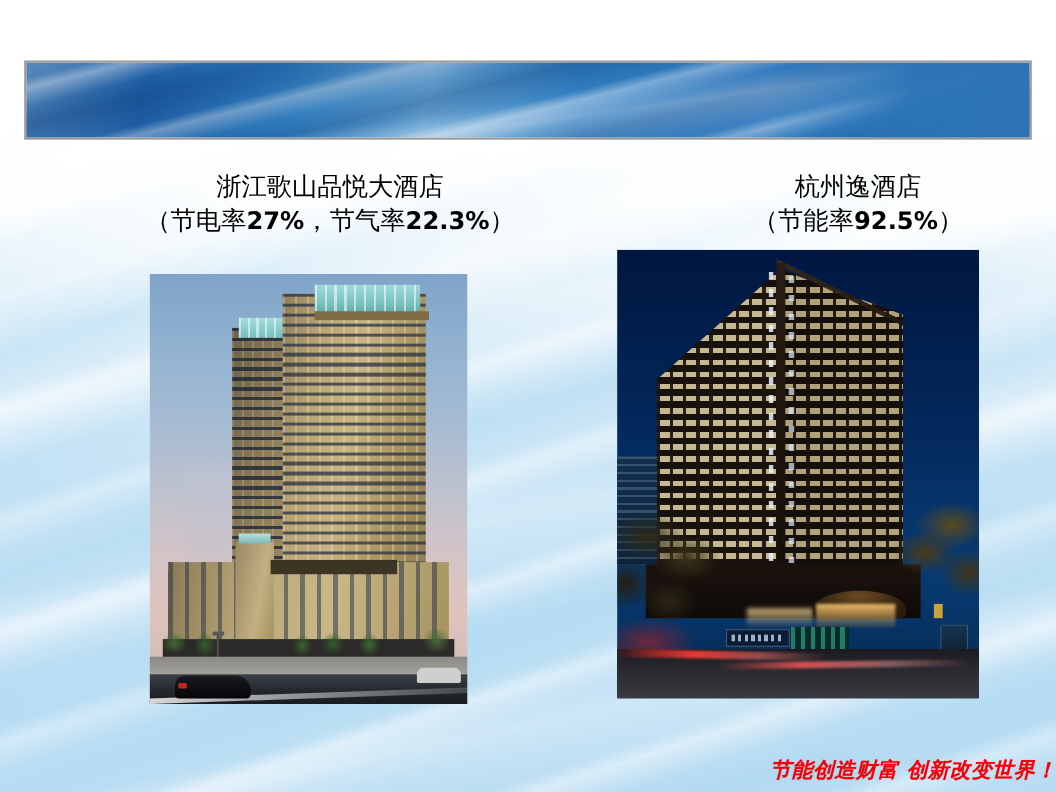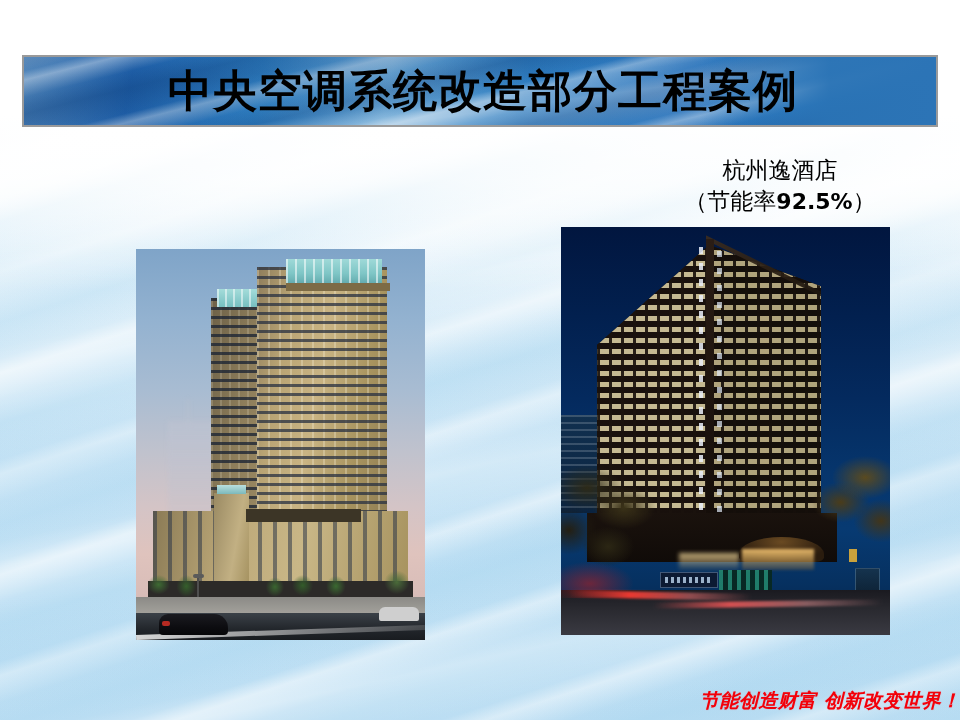--- a/index.html
+++ b/index.html
@@ -624,24 +624,25 @@
 
   <div class="bg-base"></div>
   <div class="bg-streaks"></div>
   <div class="bg-streaks2"></div>
   <div class="bg-fadetop"></div>
 
   <div id="title-banner">
     <div class="banner-clouds"></div>
     <div class="banner-clouds2"></div>
     <div class="banner-rightflat"></div>
-    <div id="title-text">中央空调系统改造部分工程案例</div>
   </div>
 
   <div class="caption" id="caption-left">
+    <span class="l1">浙江歌山品悦大酒店</span>
+    <span class="l2"><span>（节电率</span><span class="num">27%</span><span>，节气率</span><span class="num">22.3%</span><span>）</span></span>
   </div>
 
   <div class="caption" id="caption-right">
     <span class="l1">杭州逸酒店</span>
     <span class="l2"><span>（节能率</span><span class="num">92.5%</span><span>）</span></span>
   </div>
 
   <div class="photo" id="photo-left">
     <div class="ph-layer L-sky"></div>
     <div class="L-hazetower"></div>

